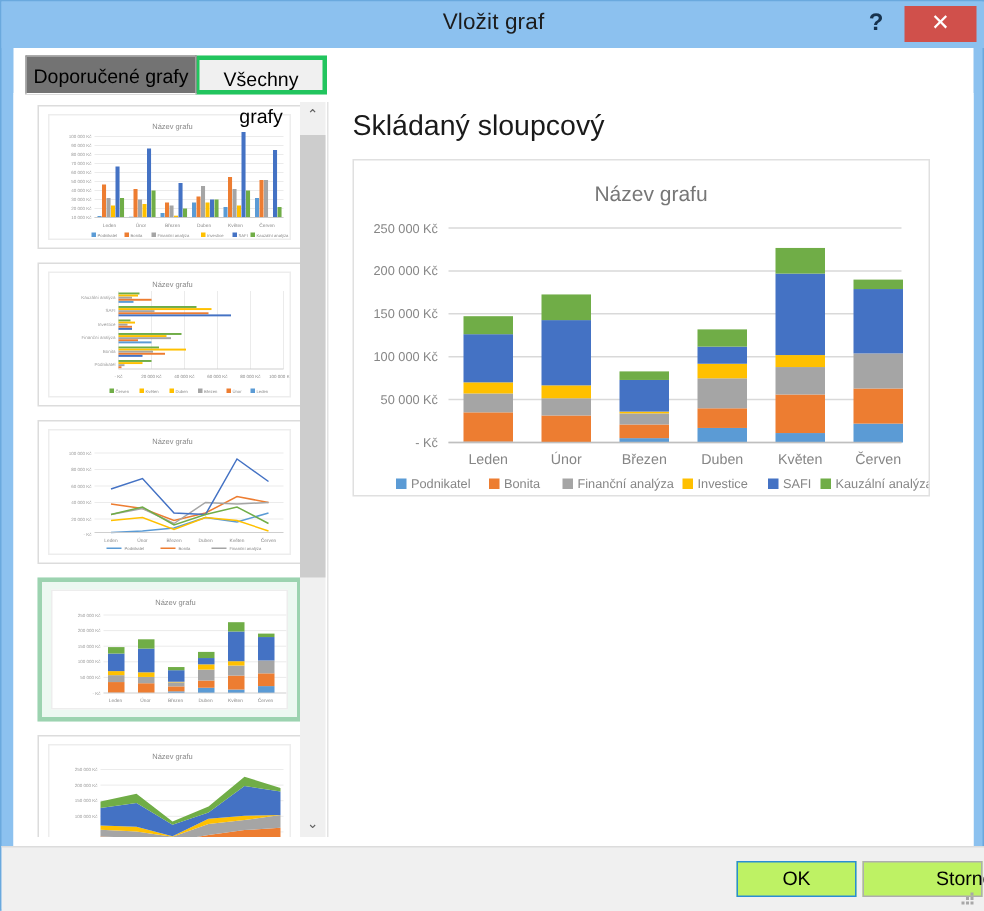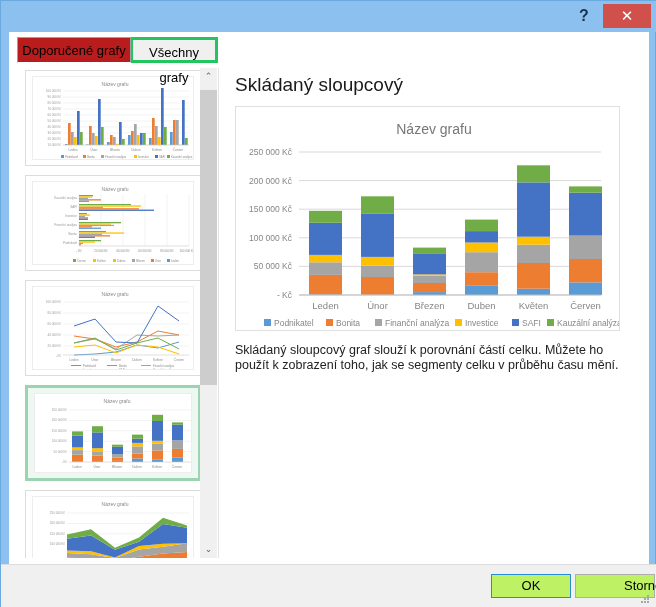--- a/index.html
+++ b/index.html
@@ -47,21 +47,21 @@
   }
   .tab{
     position:absolute;top:0;height:26px;
     box-sizing:border-box;
     font-size:13px;color:#000;
     line-height:25px;text-align:center;
     cursor:default;
   }
   .tab.active{
     left:8px;width:114px;
-    background:#b91c1c;
+    background:#737373;
     border:1px solid #a0a0a0;border-bottom:1px solid #fff;
     z-index:3;
   }
   .tab.inactive{
     left:121px;width:88px;
     background:#f0f0f0;
     border:3px solid #22c55e;
     z-index:2;
   }
   .tab-underline{
@@ -150,20 +150,21 @@
     position:absolute;right:6px;bottom:4px;width:10px;height:10px;
   }
   .grip i{position:absolute;width:2px;height:2px;background:#a8a8a8;}
 </style>
 </head>
 <body>
 
 <div class="dialog">
 
   <div class="titlebar">
+    <div class="title-text">Vložit graf</div>
     <div class="help-btn">?</div>
     <div class="close-btn">✕</div>
   </div>
 
   <div class="content">
 
     <div class="tabstrip">
       <div class="tab active">Doporučené grafy</div>
       <div class="tab inactive">Všechny grafy</div>
     </div>
@@ -610,21 +611,20 @@
               <rect x="219" y="212" width="7" height="7" fill="#FFC000"></rect>
                 <text x="229" y="218.5">Investice</text>
               <rect x="276" y="212" width="7" height="7" fill="#4472C4"></rect>
                 <text x="286" y="218.5">SAFI</text>
               <rect x="311" y="212" width="7" height="7" fill="#70AD47"></rect>
                 <text x="321" y="218.5">Kauzální analýza</text>
             </g>
           </svg>
         </div>
 
-        <div class="desc">Skládaný sloupcový graf slouží k porovnání částí celku. Můžete ho použít k zobrazení toho, jak se segmenty celku v průběhu času mění.</div>
       </div>
 
     </div>
   </div>
 
   <div class="footer">
     <div class="btn btn-ok">OK</div>
     <div class="btn btn-cancel">Storno</div>
     <div class="grip">
       <i style="left:6px;top:0;"></i>

